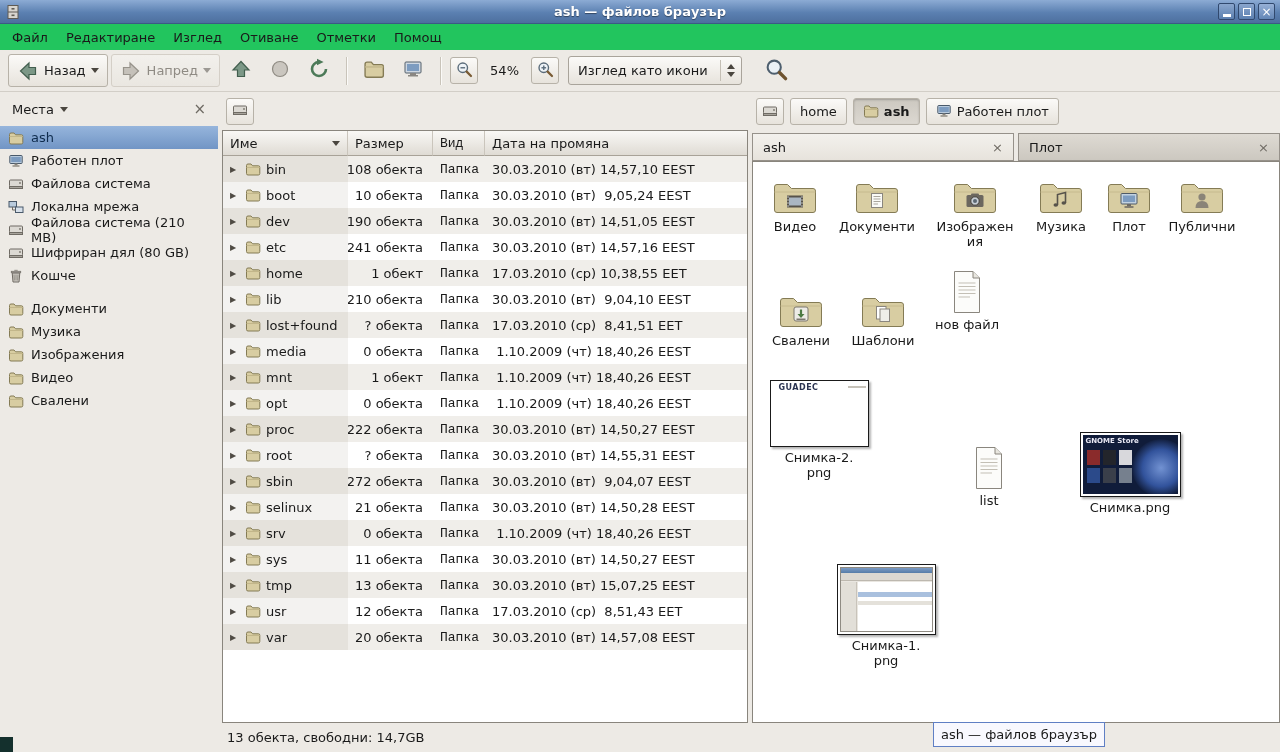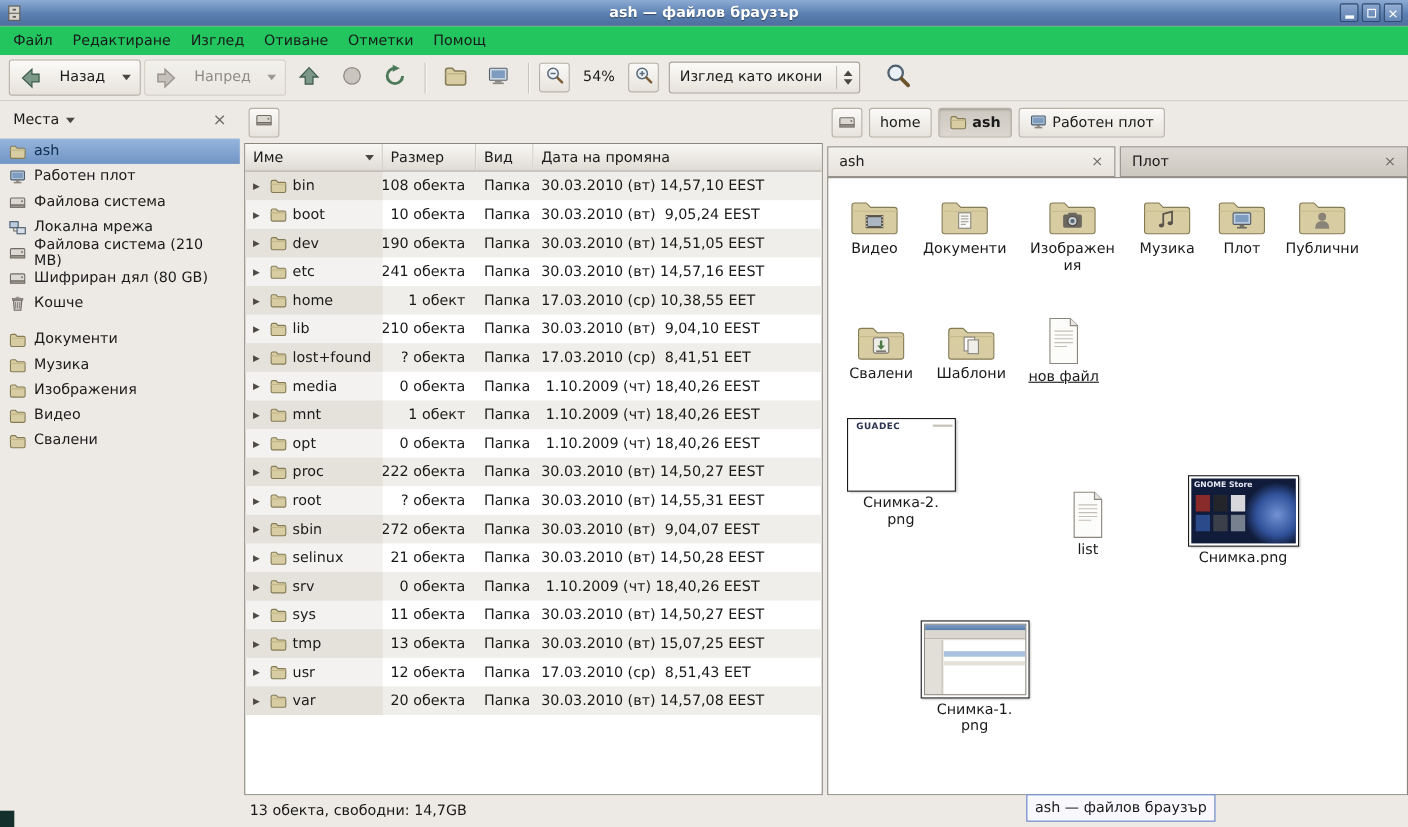--- a/index.html
+++ b/index.html
@@ -23,21 +23,21 @@
   .wbtn.close{background:linear-gradient(#96b0d6,#6386b6);font-size:12px;}
 
   
   .menubar{position:absolute;top:24px;left:0;width:1280px;height:26px;background:#22c55e;
     display:flex;align-items:center;padding:0 3px;}
   .menu-item{padding:4px 9px;}
 
   
   .toolbar{position:absolute;top:50px;left:0;width:1280px;height:42px;background:#edeae5;
     border-bottom:1px solid #d2cec7;display:flex;align-items:center;padding:0 8px;gap:3px;}
-  .tbtn{display:flex;align-items:center;gap:15px;height:33px;padding:0 8px;border:1px solid #b7b2a8;
+  .tbtn{display:flex;align-items:center;gap:5px;height:33px;padding:0 8px;border:1px solid #b7b2a8;
     border-radius:3px;background:linear-gradient(#fbfaf8,#e7e3dc);}
   .tbtn.disabled{color:#8f8b84;border-color:#d4cfc7;background:linear-gradient(#f2f0ec,#eae7e1);}
   .ibtn{width:36px;height:33px;display:flex;align-items:center;justify-content:center;}
   .sbtn{width:28px;height:27px;border:1px solid #b7b2a8;border-radius:3px;
     background:linear-gradient(#fbfaf8,#e7e3dc);display:flex;align-items:center;justify-content:center;}
   .tsep{width:1px;height:28px;background:#c9c4ba;box-shadow:1px 0 0 #fbfaf8;margin:0 6px;}
   .zoom-label{padding:0 9px;}
   .combo{height:29px;min-width:168px;border:1px solid #a9a49b;border-radius:3px;
     background:linear-gradient(#fbfaf8,#e7e3dc);display:flex;align-items:center;padding:0 6px 0 9px;gap:12px;margin-left:6px;}
   .spin{margin-left:auto;display:flex;flex-direction:column;align-items:center;border-left:1px solid #c4bfb5;
@@ -63,21 +63,21 @@
   .rootbtn{width:28px;height:27px;border:1px solid #b7b2a8;border-radius:3px;
     background:linear-gradient(#fbfaf8,#e7e3dc);display:flex;align-items:center;justify-content:center;}
   .pbtn{height:27px;border:1px solid #b7b2a8;border-radius:3px;background:linear-gradient(#fbfaf8,#e7e3dc);
     display:flex;align-items:center;gap:5px;padding:0 9px;}
   .pbtn.active{background:linear-gradient(#ccc8c0,#dcd8d1);box-shadow:inset 0 1px 2px rgba(0,0,0,.22);font-weight:bold;}
   .list-wrap{position:absolute;left:0;top:38px;right:0;bottom:0;border:1px solid #89857d;background:#fff;overflow:hidden;}
   .thead{display:flex;height:25px;}
   .hcell{display:flex;align-items:center;padding:0 7px;border-right:1px solid #cac5bc;border-bottom:1px solid #a8a298;
     background:linear-gradient(#f9f8f5,#dfdbd4);}
   .hcell .sort-arrow{margin-left:auto;}
-  .w0{width:125px;} .w1{width:85px;} .w2{width:52px;} .w3{flex:1;border-right:none;}
+  .w0{width:125px;} .w1{width:85px;} .w2{width:52px;font-family:Liberation Mono, monospace;} .w3{flex:1;border-right:none;}
   .tbody{}
   .trow{display:flex;height:26px;align-items:center;}
   .trow:nth-child(odd){background:#f0eeea;}
   .cell{display:flex;align-items:center;height:100%;padding:0 7px;white-space:pre;overflow:hidden;}
   .cell.c0{gap:5px;padding-left:7px;background:rgba(92,76,41,.07);}
   .cell.c1{justify-content:flex-end;padding-right:10px;}
   .exp{font-size:8px;color:#4f4b44;width:10px;flex:none;}
 
   
   .pane-right{position:absolute;left:752px;top:92px;width:528px;height:631px;}
@@ -709,21 +709,21 @@
           <div class="ibox">
             <svg width="46" height="38" viewBox="0 0 46 38">
               <path d="M2.5 9 Q2.5 6.5 5 6.5 L15.5 6.5 L19.5 10.5 L41 10.5 Q43.5 10.5 43.5 13 L43.5 32 Q43.5 34.5 41 34.5 L5 34.5 Q2.5 34.5 2.5 32 Z" fill="#d8cda2" stroke="#847b55"></path>
               <path d="M2.5 14 L43.5 14" stroke="#c6ba8e"></path>
               <rect x="16.5" y="14.5" width="9.5" height="12.5" fill="#fff" stroke="#8a867e"></rect>
               <rect x="20" y="17" width="9.5" height="12.5" fill="#efeee8" stroke="#8a867e"></rect>
             </svg>
           </div>
           <div class="ilabel">Шаблони</div>
         </div>
-        <div class="iitem" style="left: 166px; top: 126px; text-decoration: underline;">
+        <div class="iitem" style="left: 166px; top: 108px;">
           <div class="ibox">
             <svg width="34" height="44" viewBox="0 0 34 44">
               <path d="M4.5 1.5 L23 1.5 L29.5 8 L29.5 42.5 L4.5 42.5 Z" fill="#fcfcfa" stroke="#8a867e"></path>
               <path d="M23 1.5 L23 8 L29.5 8" fill="#e8e6df" stroke="#8a867e"></path>
               <path d="M8.5 13 H25.5 M8.5 16.5 H25.5 M8.5 20 H25.5 M8.5 23.5 H25.5 M8.5 27 H20" stroke="#c3bfb5"></path>
             </svg>
           </div>
           <div class="ilabel">нов файл</div>
         </div>
         <div class="iitem" style="left: 18px; top: 218px;">

